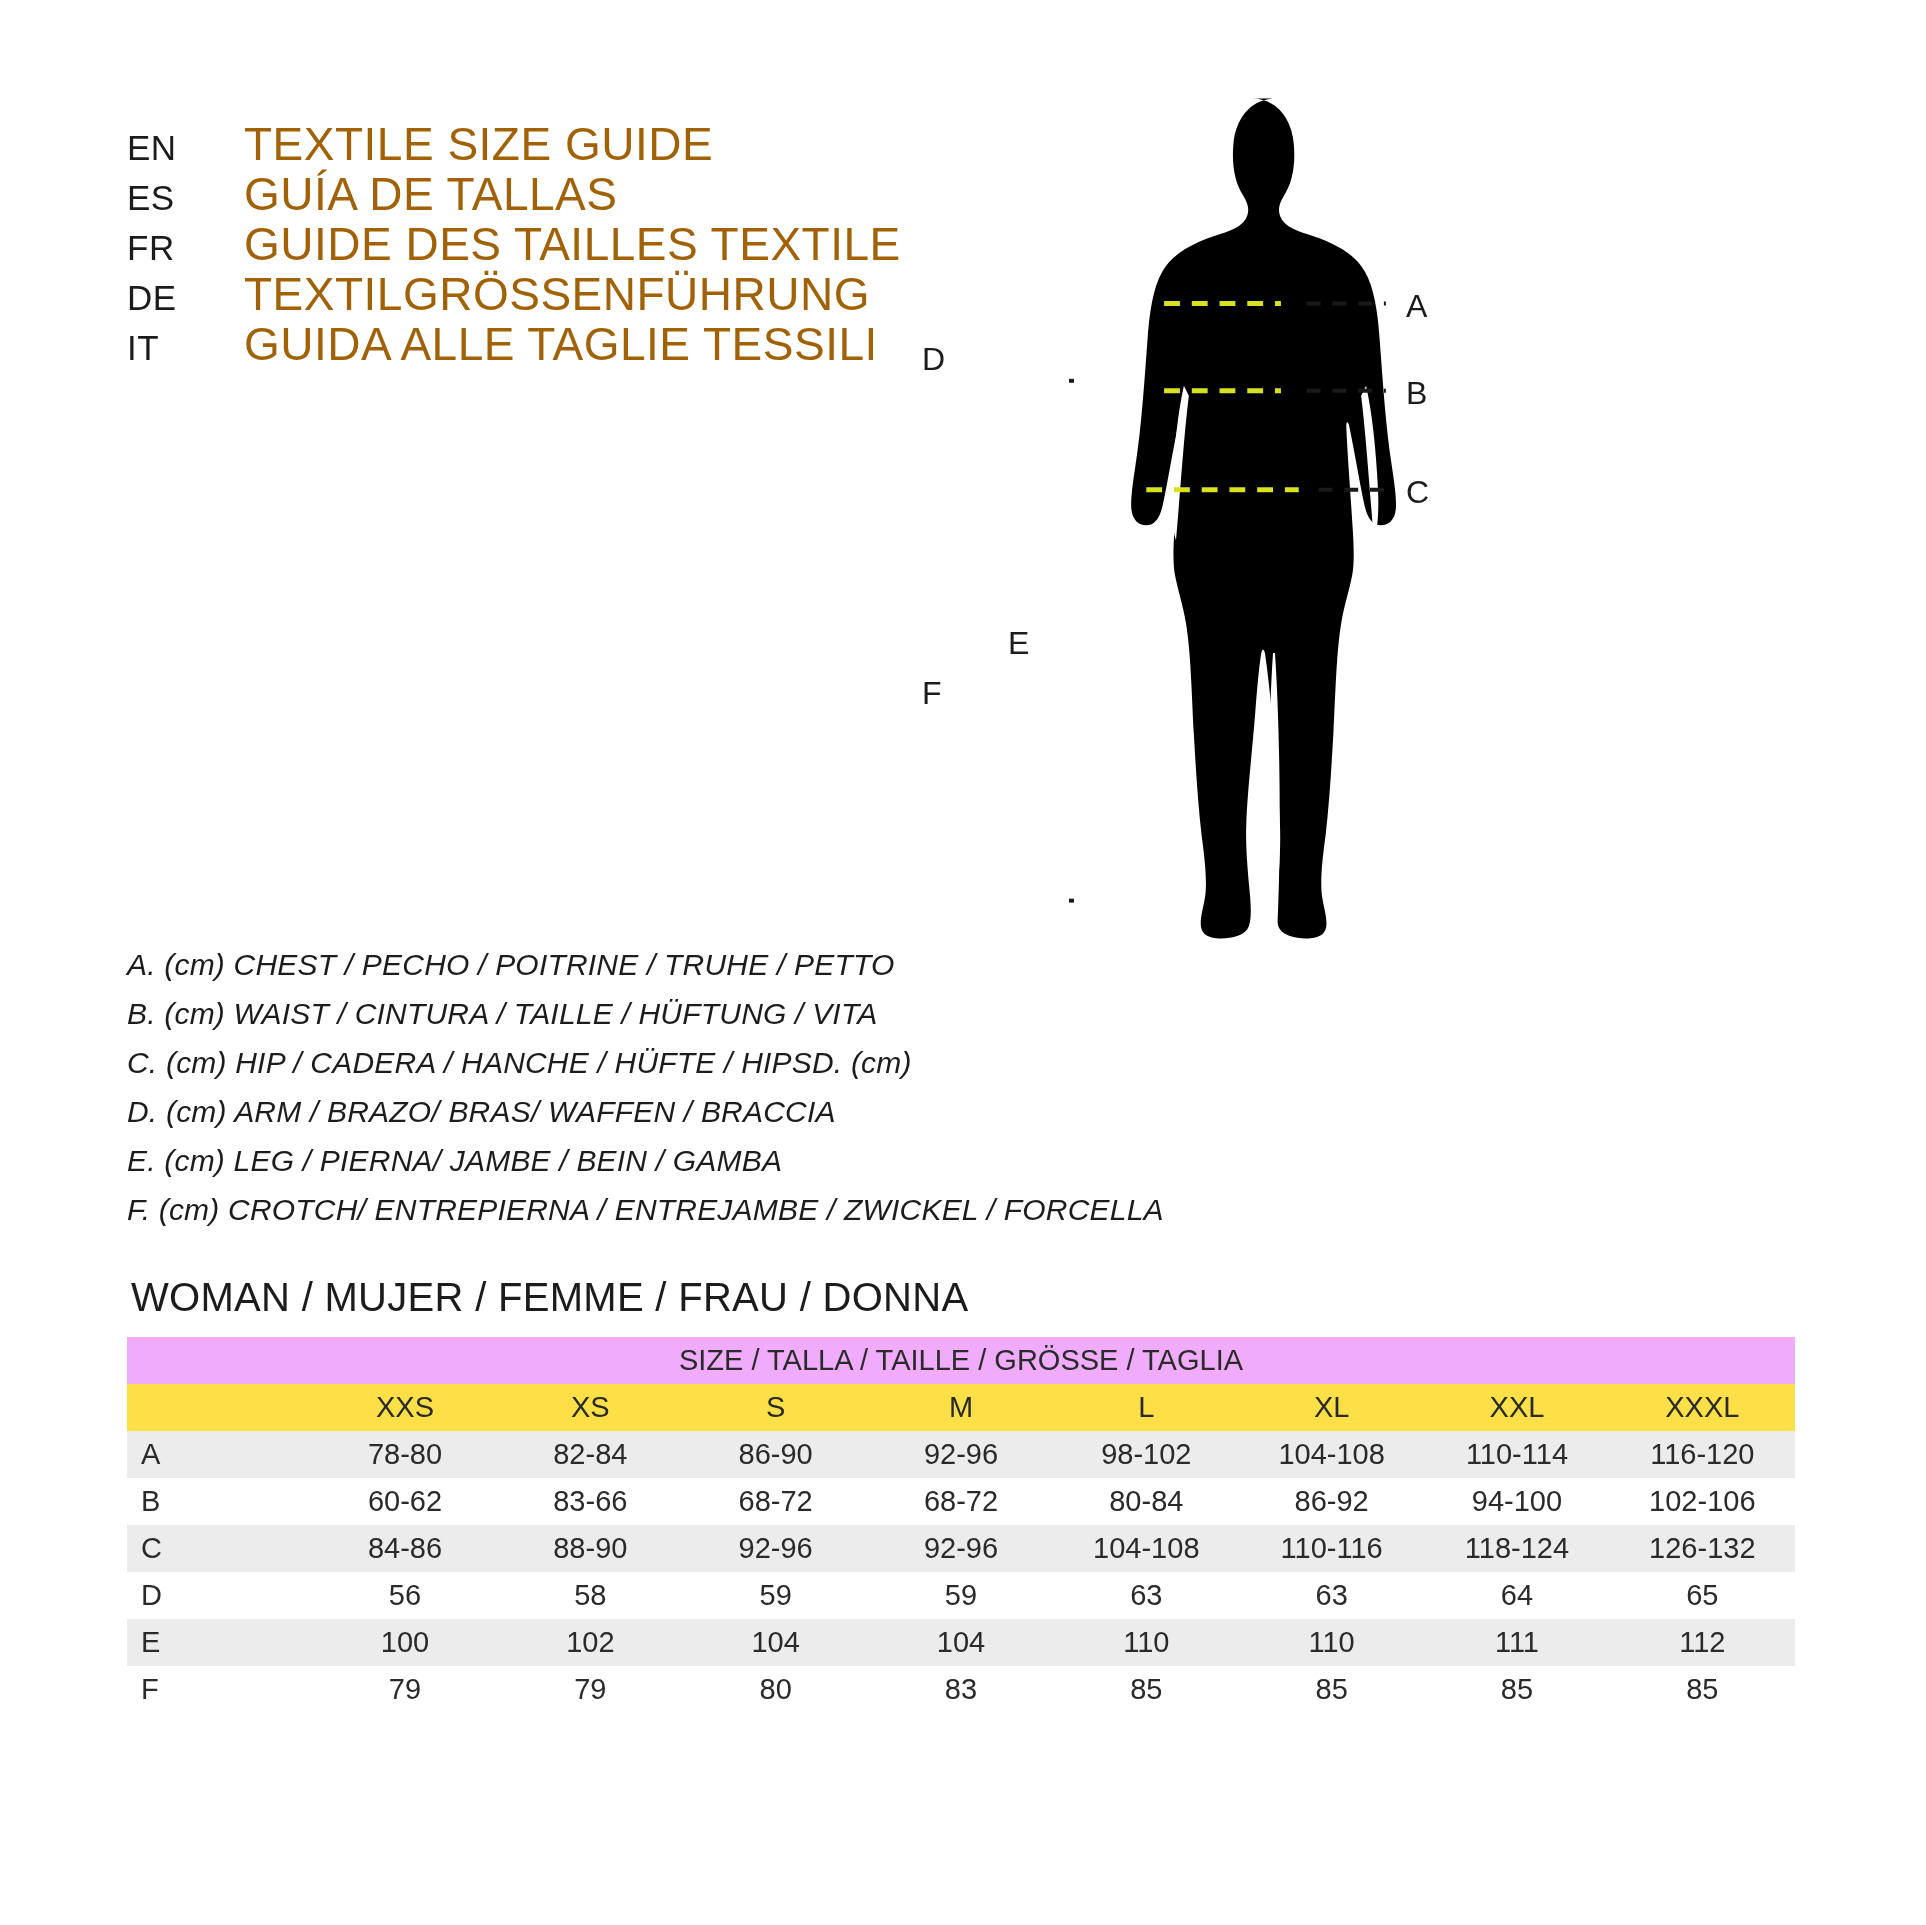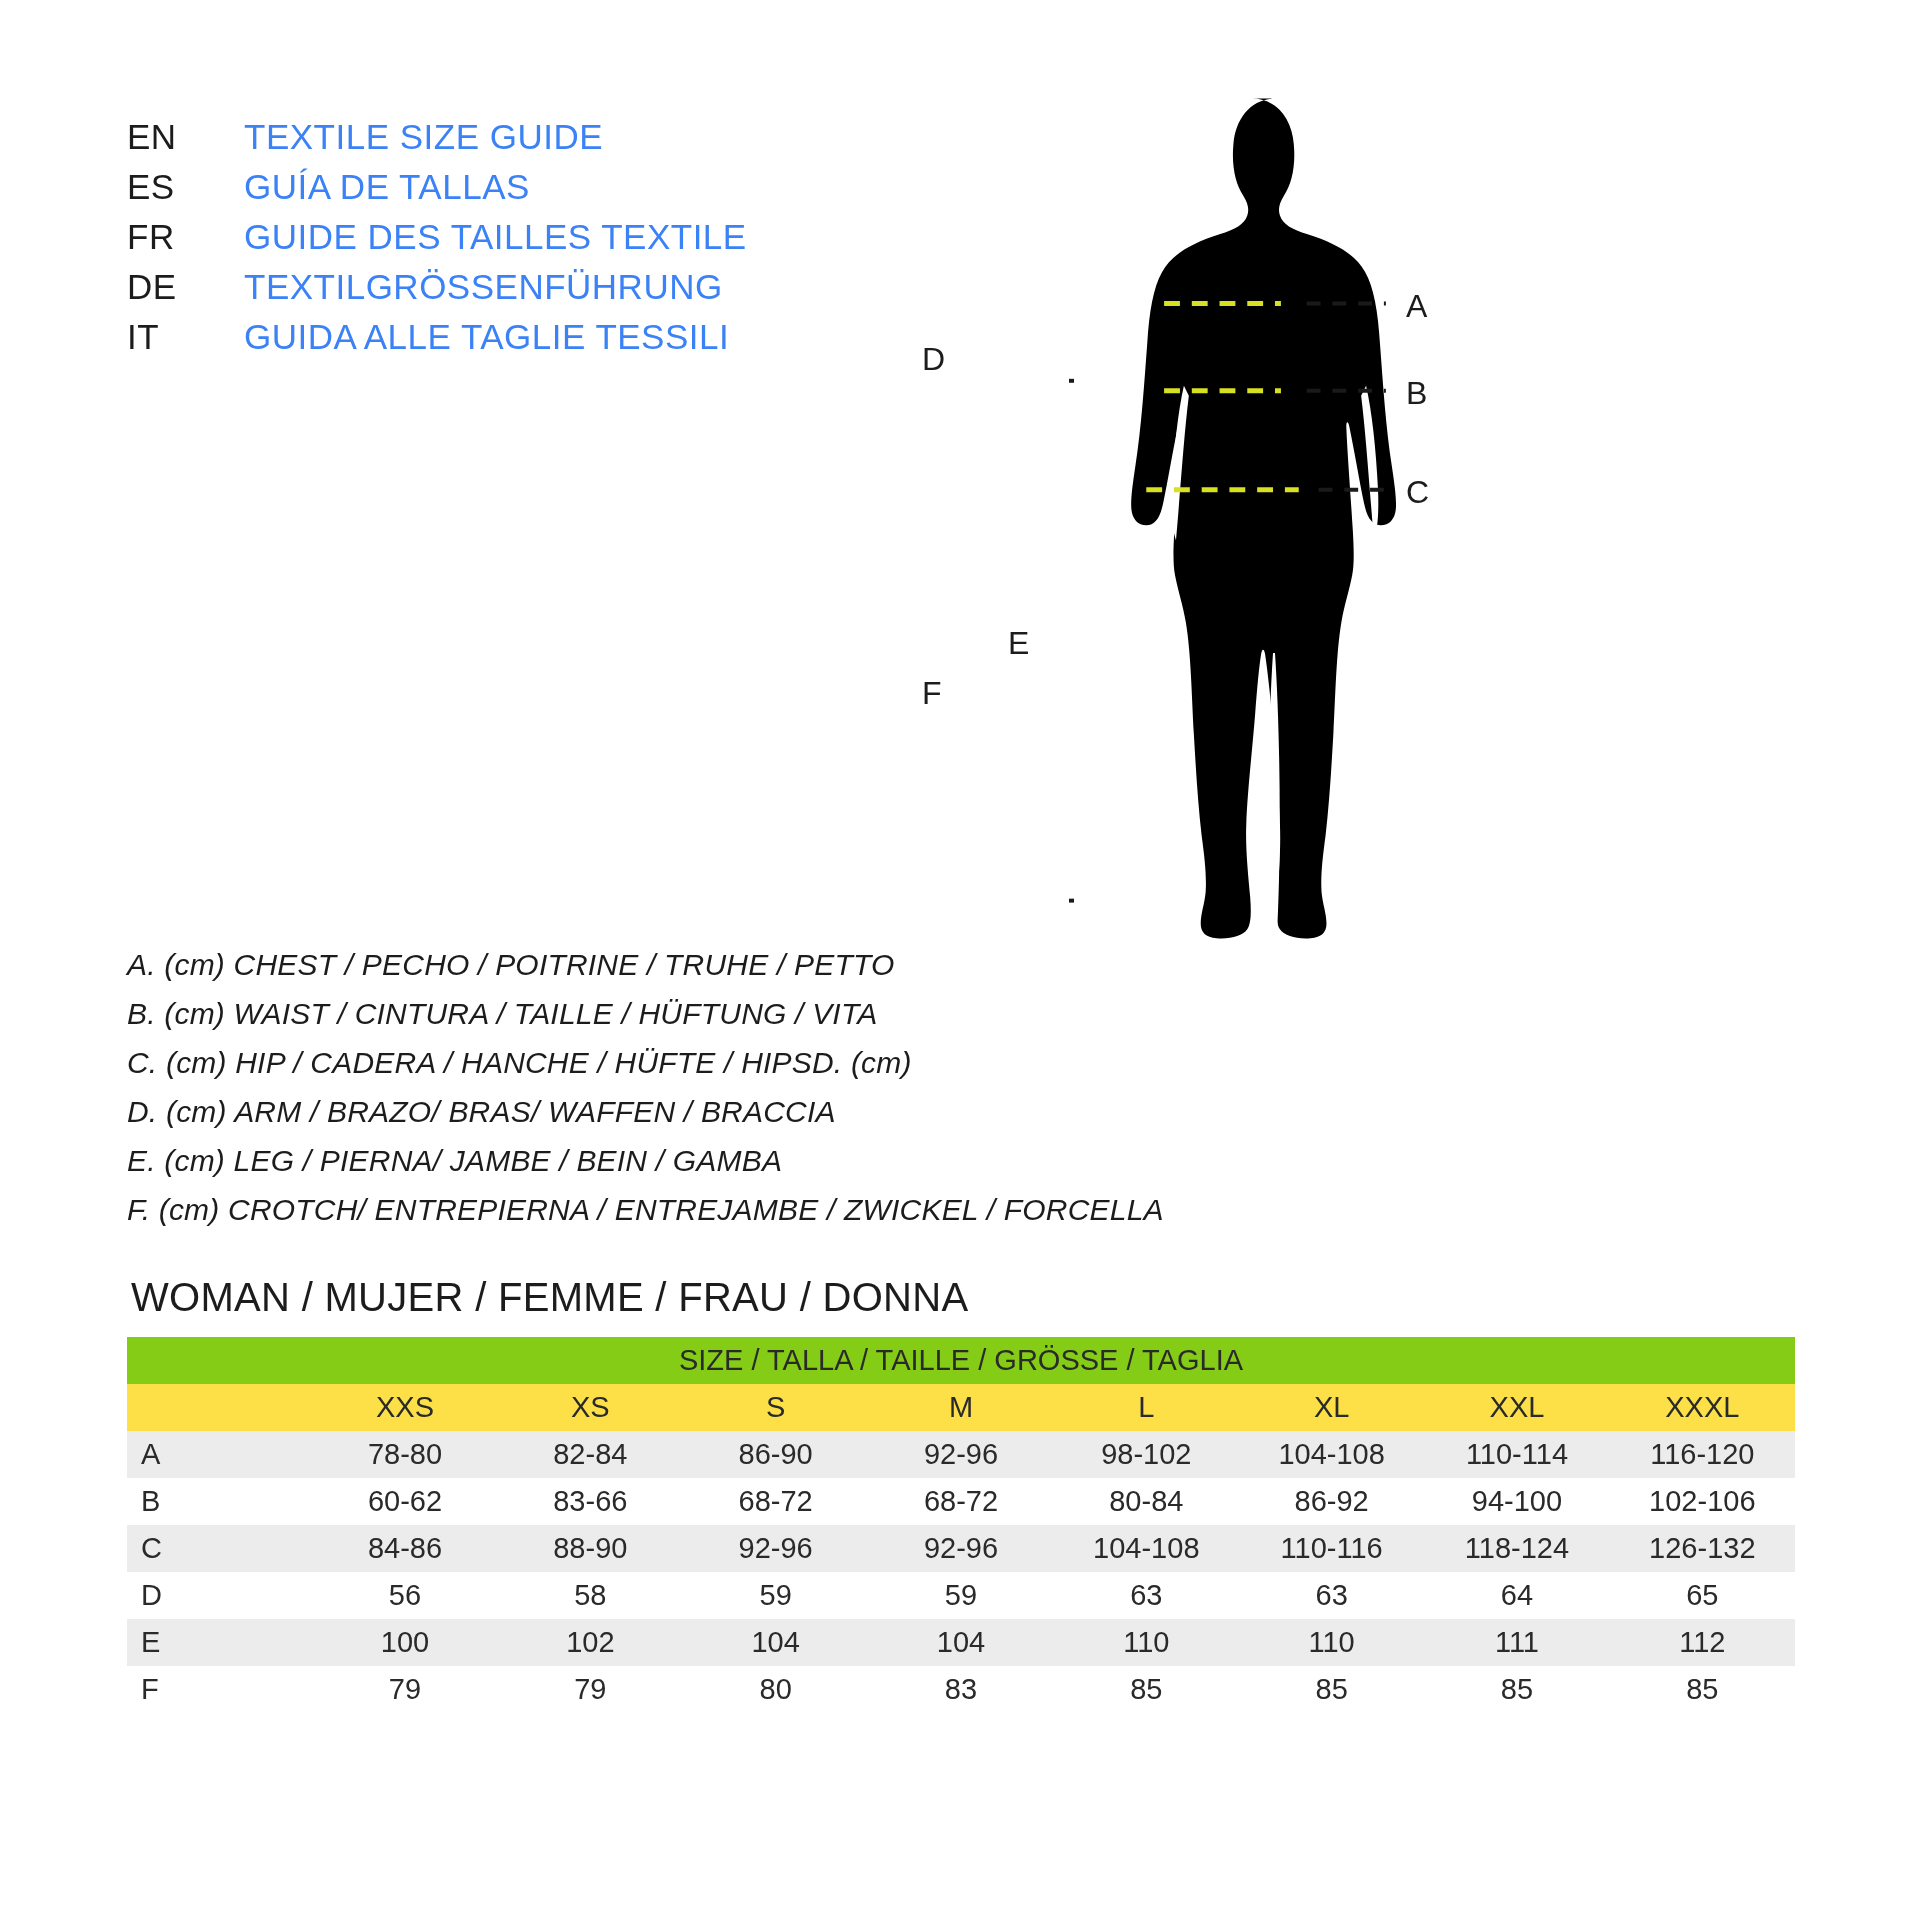--- a/index.html
+++ b/index.html
@@ -32,23 +32,23 @@
     align-items: baseline;
     height: 50px;
   }
   .title-lang {
     width: 117px;
     font-size: 35px;
     letter-spacing: 0.5px;
     color: #1c1c1c;
   }
   .title-text {
-    font-size: 35px;
+    font-size: 46px;
     letter-spacing: 0.5px;
-    color: #3b82f6;
+    color: #a16207;
   }
 
   
   .legend-block {
     position: absolute;
     left: 127px;
     top: 940px;
     font-style: italic;
   }
   .legend-row {
@@ -83,21 +83,21 @@
   table.size-table td, table.size-table th {
     font-weight: normal;
     font-size: 29px;
     color: #2a2a2a;
     text-align: center;
     padding: 0;
     height: 47px;
     vertical-align: middle;
   }
   .hdr-row td {
-    background: #84cc16;
+    background: #f0abfc;
     text-align: left;
     padding-left: 14px;
     font-size: 29px;
     color: #2e2e2e;
     height: 50px;
   }
   .col-key {
     width: 109px;
     text-align: left !important;
     padding-left: 14px !important;

